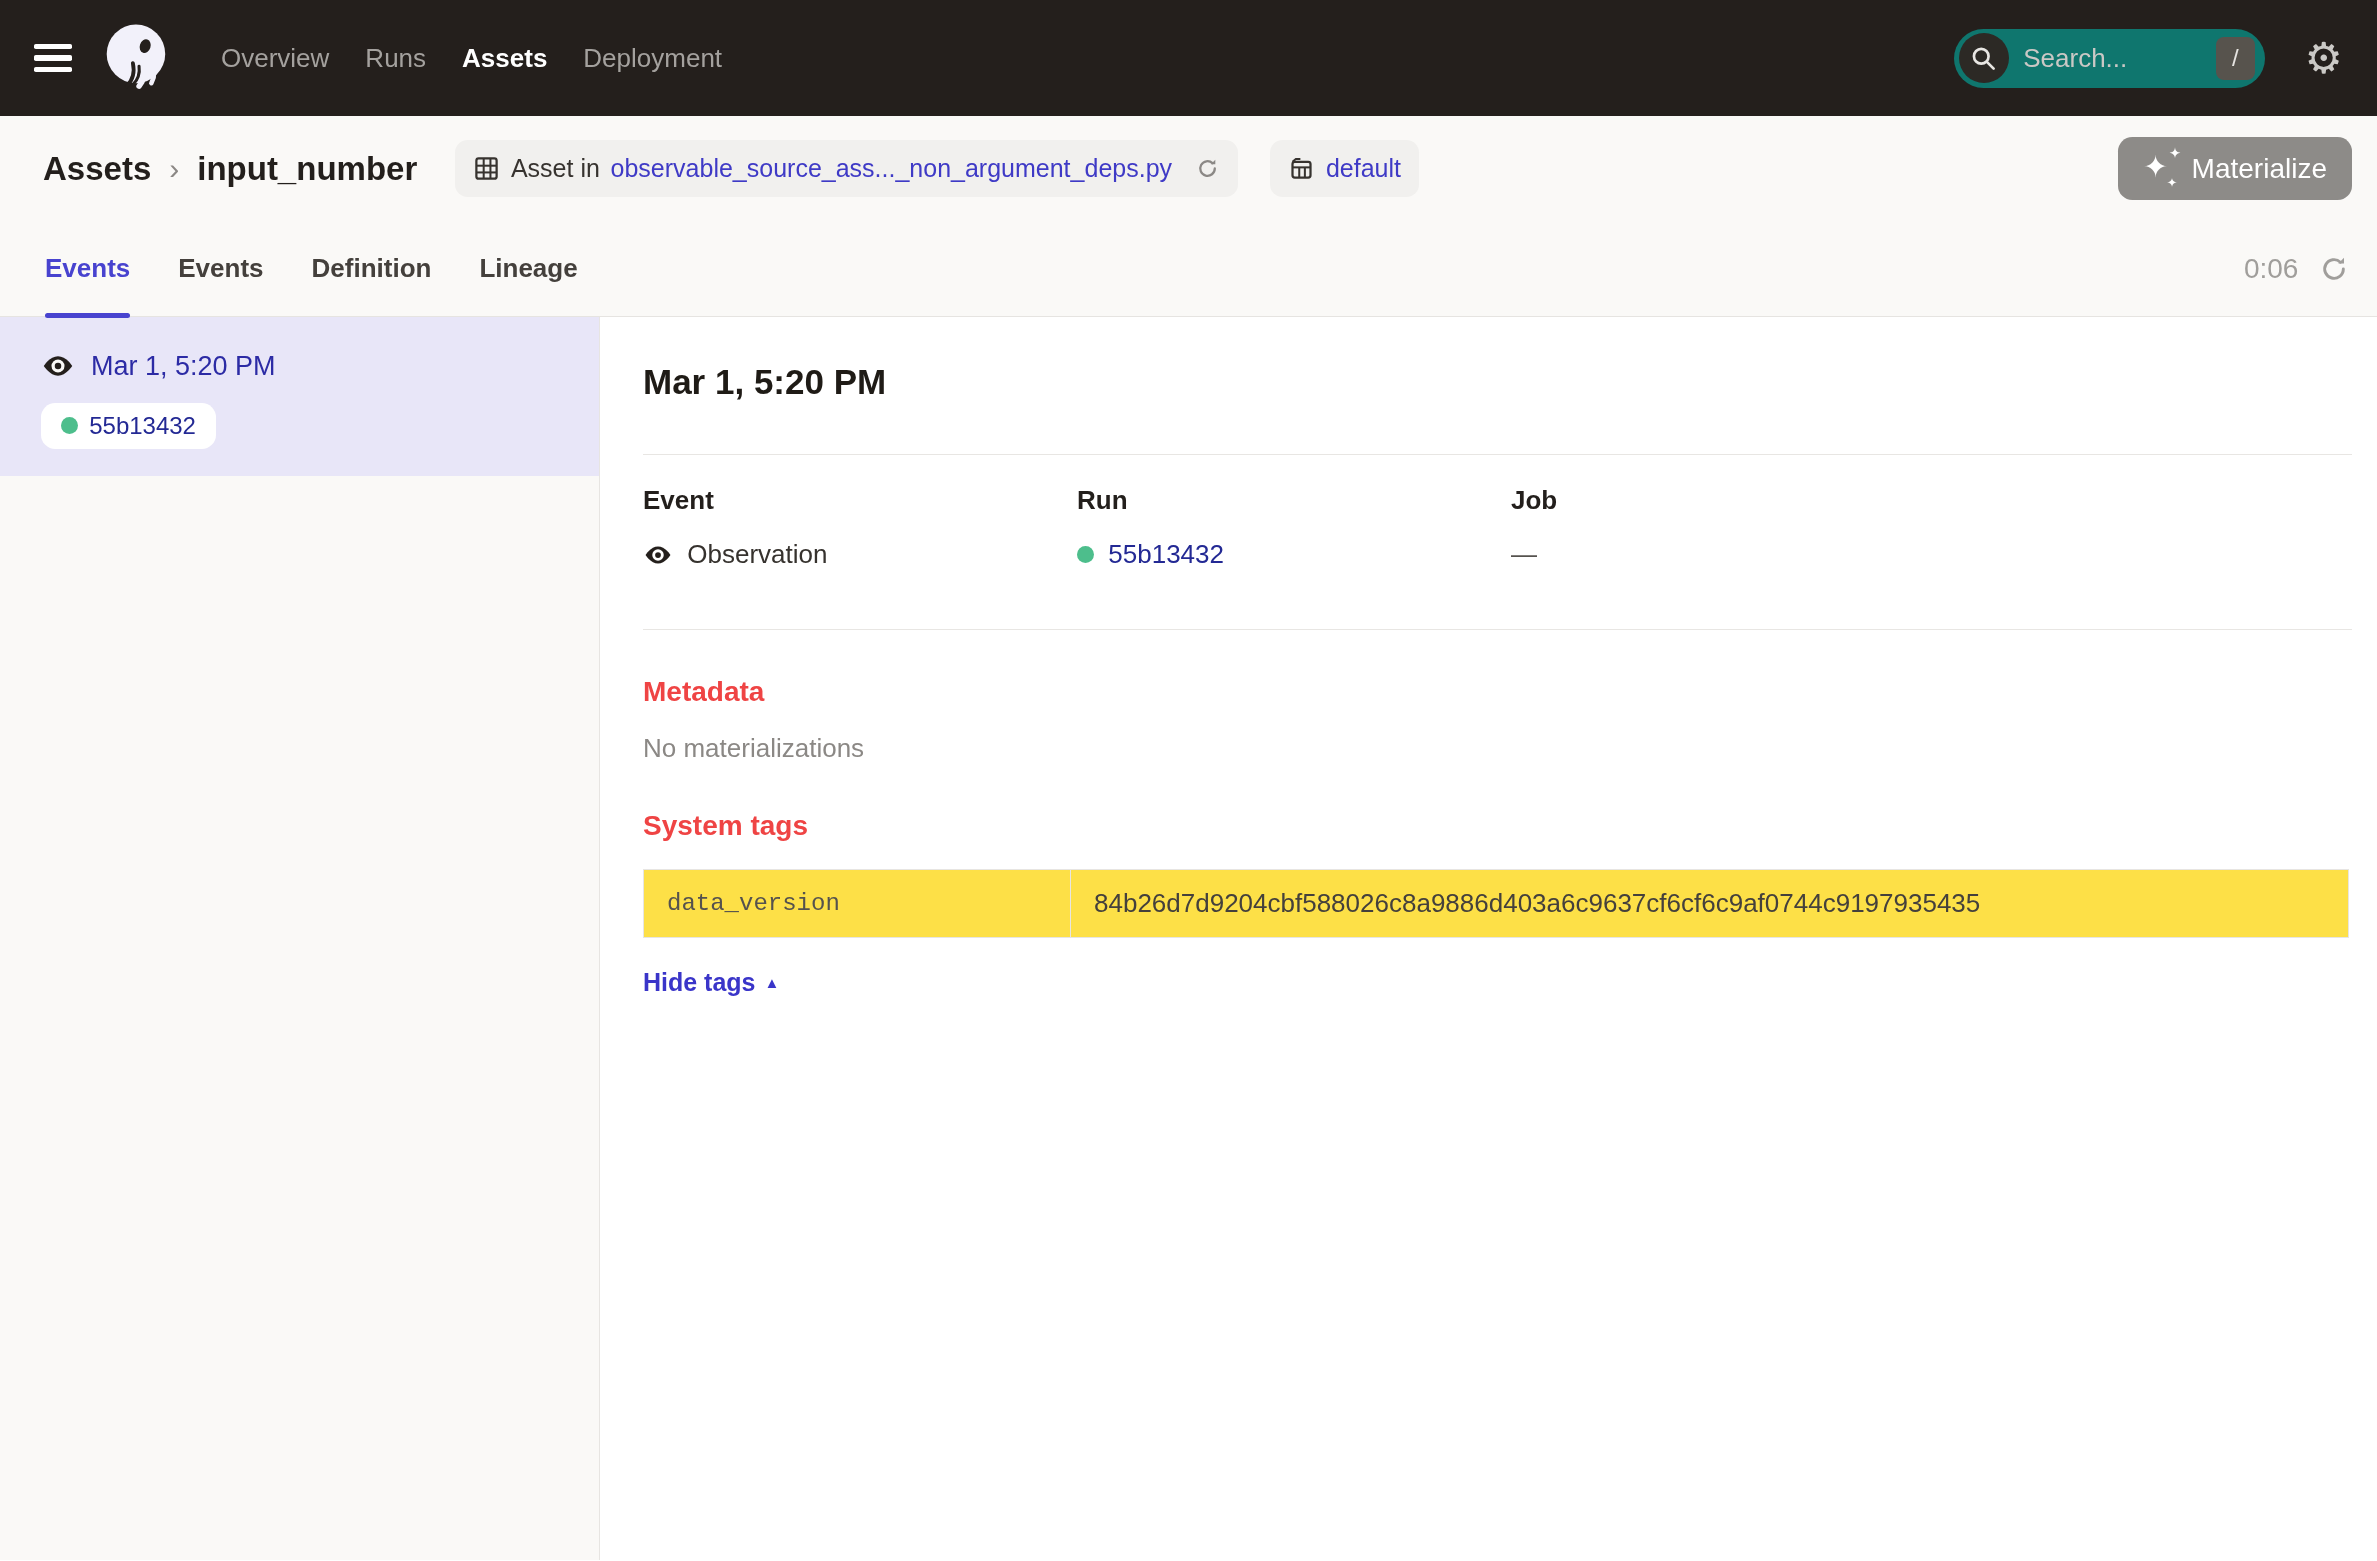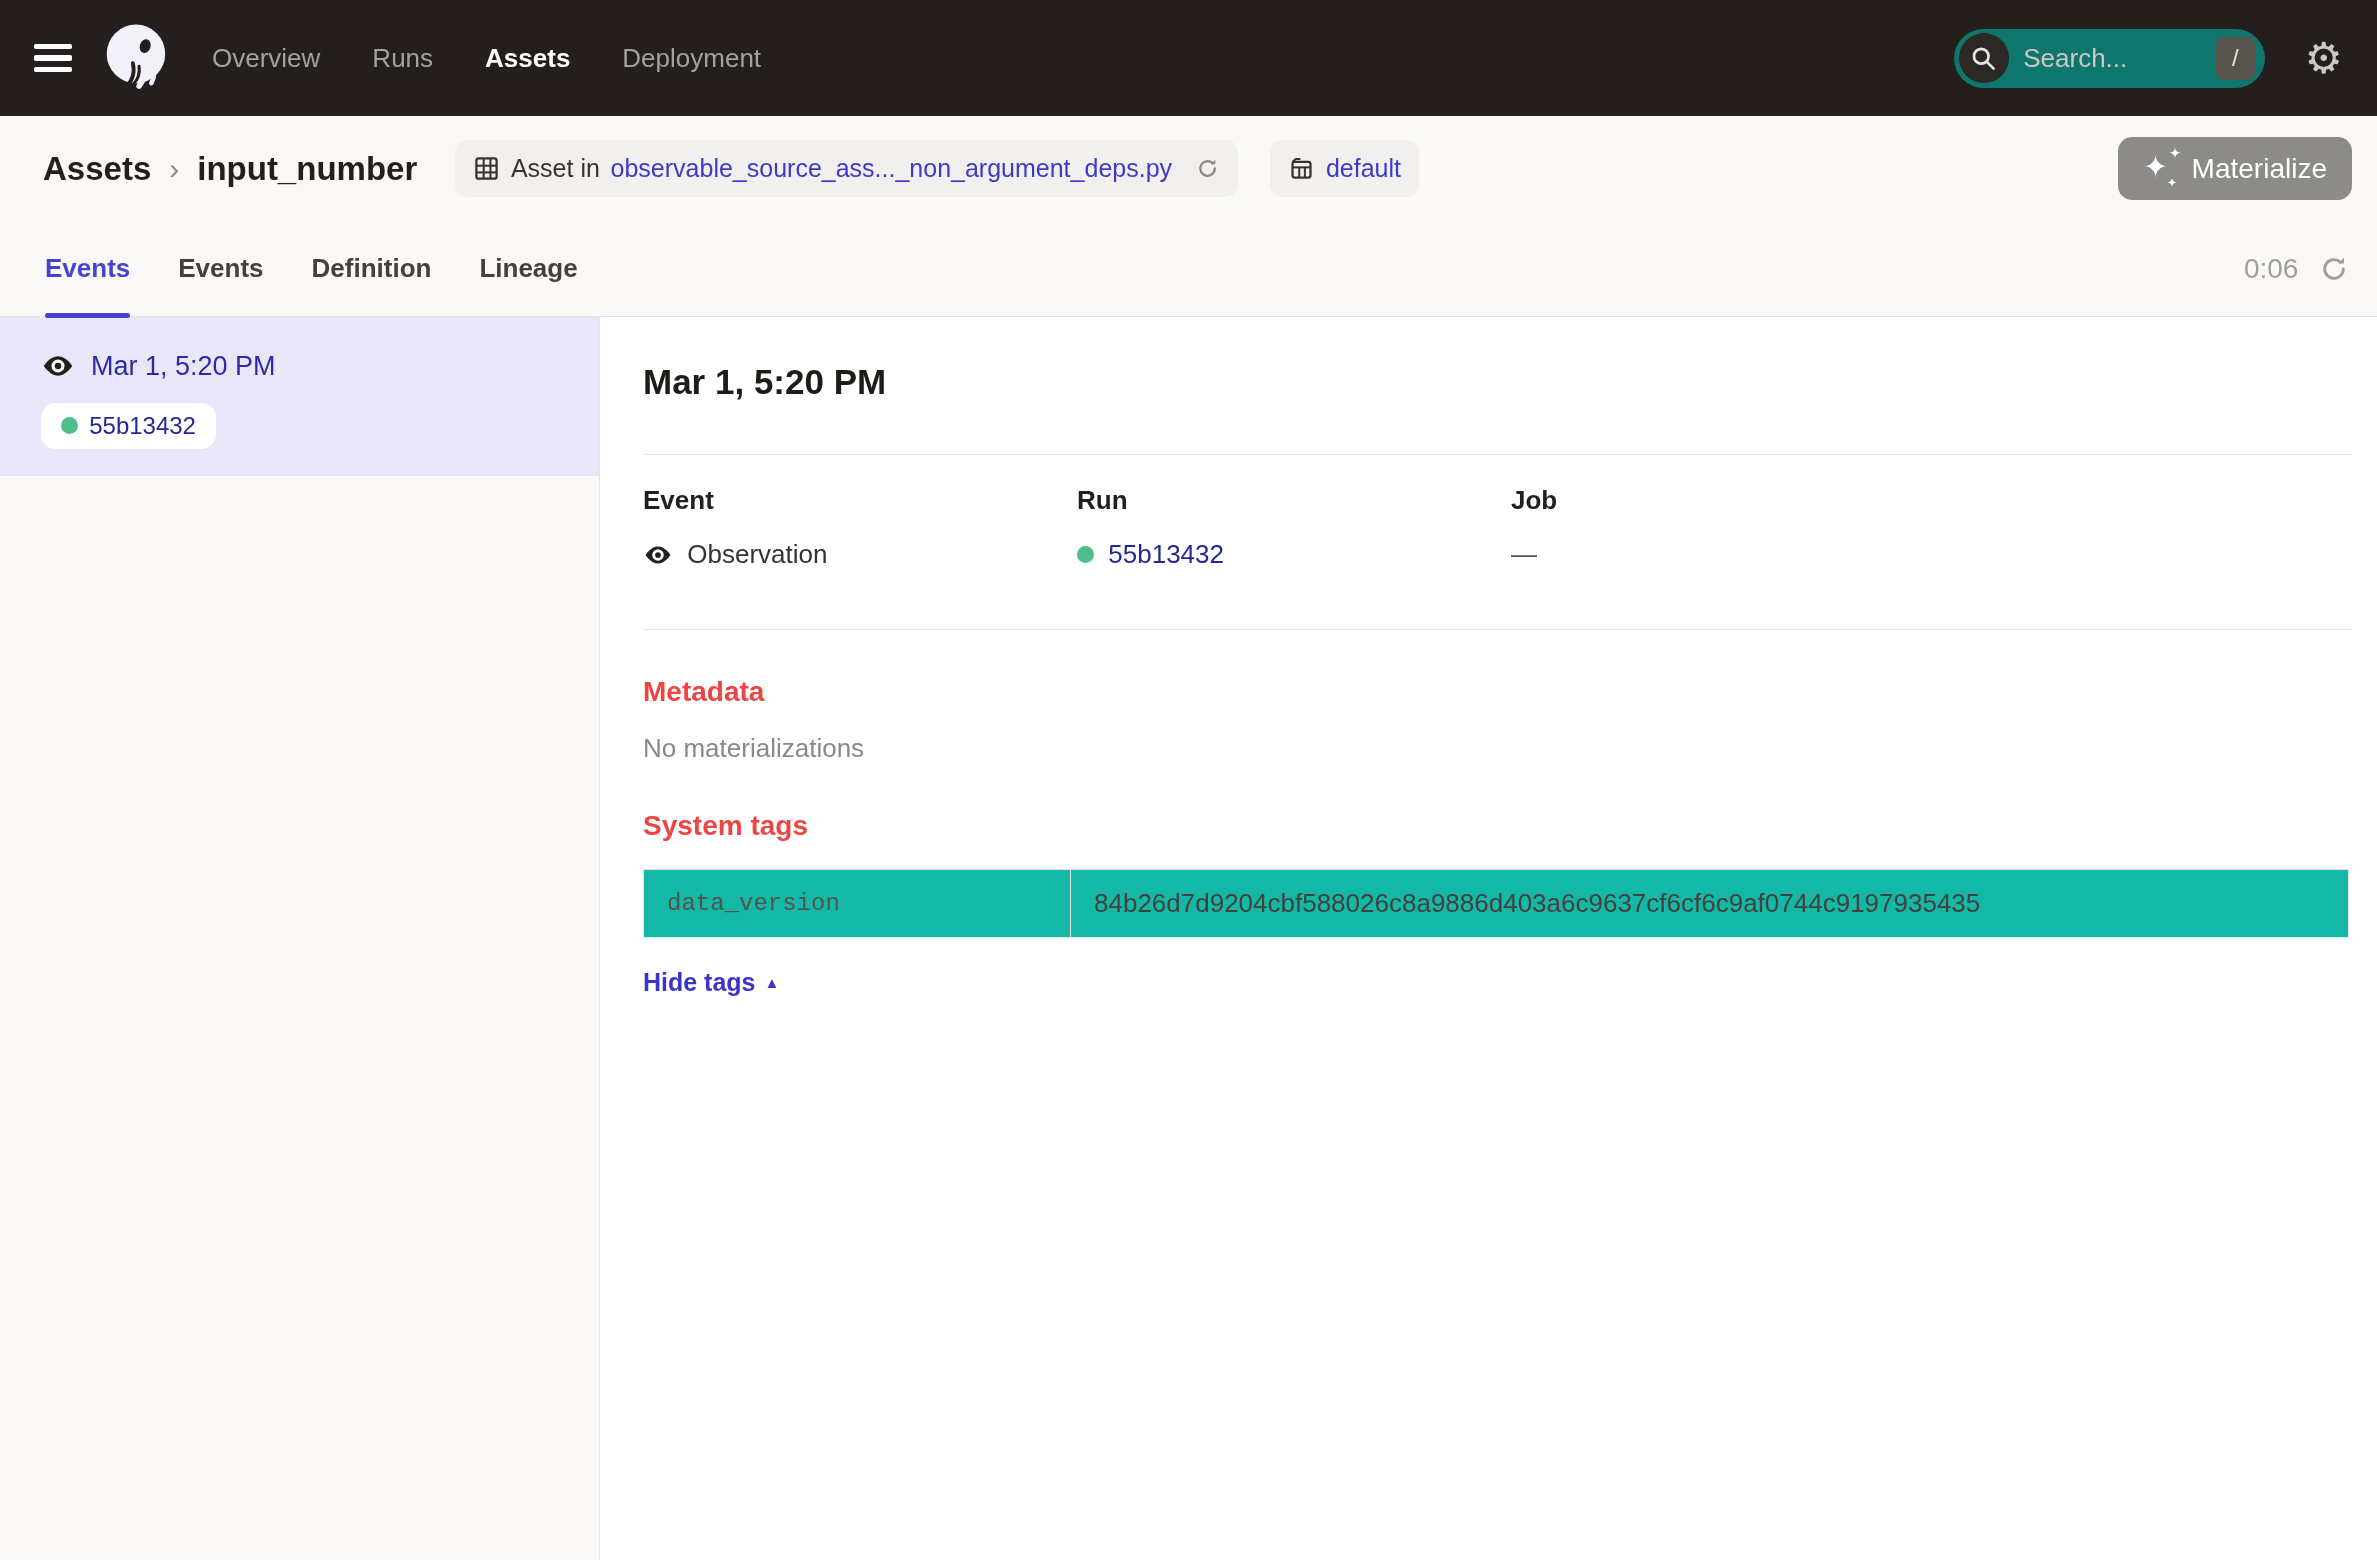--- a/index.html
+++ b/index.html
@@ -6,21 +6,21 @@
   html,body { width:2377px; height:1561px; overflow:hidden; background:#ffffff;
               font-family:"Liberation Sans", sans-serif; }
 
   
   .navbar { height:116px; background:#241f1c; display:flex; align-items:center;
             padding:0 34px; }
   .hamburger { width:38px; height:29px; display:flex; flex-direction:column;
                justify-content:space-between; cursor:pointer; }
   .hamburger span { display:block; height:5.4px; background:#ffffff; border-radius:1.8px; }
   .logo { width:77px; height:77px; margin-left:27px; }
-  .nav-links { display:flex; gap:52px; margin-left:36px; }
+  .nav-links { display:flex; gap:36px; margin-left:45px; }
   .nav-link { font-size:26px; font-weight:500; color:#a4a19e; cursor:pointer; }
   .nav-link.active { color:#ffffff; font-weight:700; }
   .nav-right { margin-left:auto; display:flex; align-items:center; }
   .searchbox { width:311px; height:59px; background:#0f766e; border-radius:29.5px;
                display:flex; align-items:center; padding:0 10.7px 0 4.5px; }
   .search-circle { width:50px; height:50px; border-radius:50%; background:#2c2925;
                    display:flex; align-items:center; justify-content:center; flex:0 0 auto; }
   .search-placeholder { font-size:26px; color:#cac8c5; margin-left:14.3px; flex:1 1 auto; }
   .slash-badge { width:39px; height:43px; background:#57534d; border-radius:8px;
                  color:#e6e4e1; font-size:24px; display:flex; align-items:center;
@@ -81,21 +81,21 @@
   .cols-vals { display:grid; grid-template-columns:434px 434px 1fr; margin-top:23px;
                align-items:center; }
   .event-cell { display:flex; align-items:center; gap:14.3px; font-size:26px; color:#36322e; }
   .run-cell { display:flex; align-items:center; gap:14.3px; }
   .run-cell a { font-size:26px; color:#232994; text-decoration:none; cursor:pointer; }
   .job-cell { font-size:26px; color:#55524e; }
   .divider2 { border:none; border-top:0.9px solid #e8e6e3; margin-top:59px; }
   .section-h { font-size:28px; font-weight:700; color:#ef4444; margin-top:46px; }
   .muted { font-size:26px; color:#8b8885; margin-top:25px; }
   .tags-table { margin-top:27px; width:1706px; border-collapse:collapse;
-                background:#14b8a6; }
+                background:#fde047; }
   .tags-table td { border:0.9px solid #e7e5e2; height:68px; padding:0 23px;
                    vertical-align:middle; }
   .tags-table td.key { width:427px; font-family:"Liberation Mono","DejaVu Sans Mono",monospace;
                        font-size:24px; color:#55524e; }
   .tags-table td.val { font-size:26px; color:#44403c; }
   .hide-tags { display:inline-flex; align-items:center; gap:9px; margin-top:30px;
                font-size:25px; font-weight:600; color:#3a35c9; cursor:pointer; }
   .hide-tags .caret { font-size:15px; }
 
   .icon-svg { display:block; }

